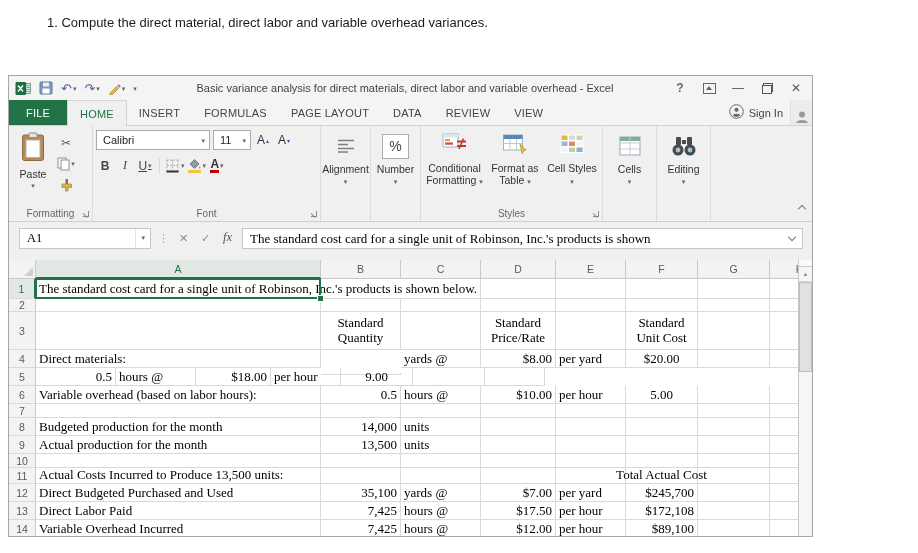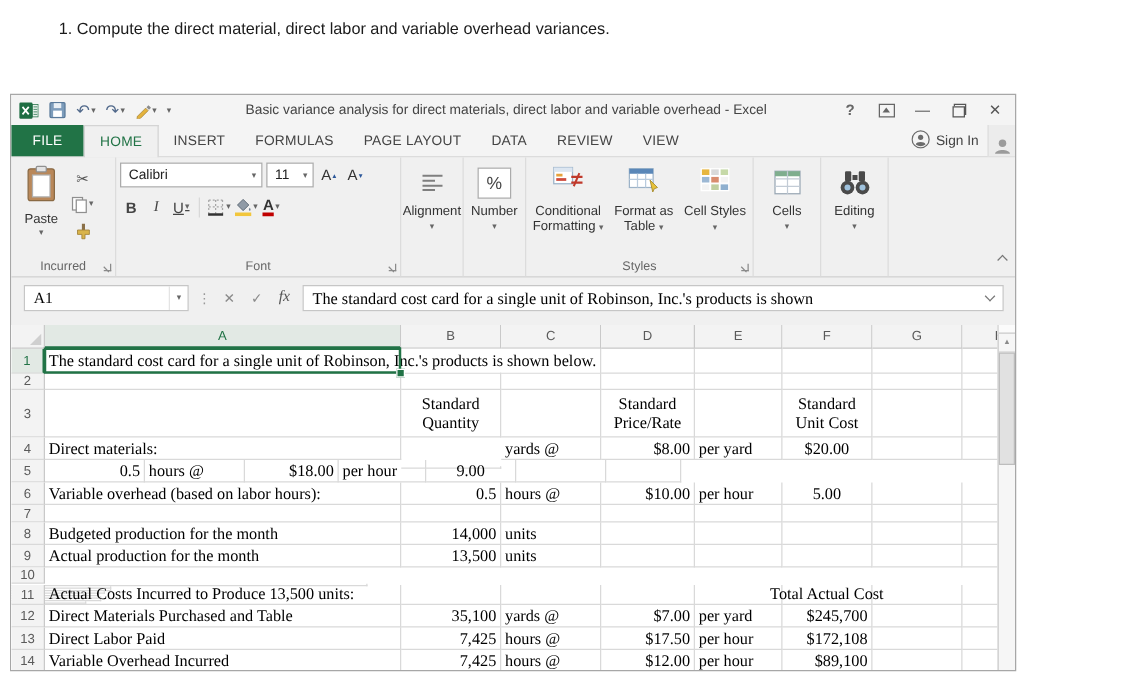--- a/index.html
+++ b/index.html
@@ -237,21 +237,21 @@
               <span class="mini-caret">▾</span>
             </span>
             <span class="sbtn">
               <svg width="13" height="14" viewBox="0 0 13 14">
                   <rect x="5.5" y="1" width="2.5" height="5" fill="#8a7048"></rect>
                   <path d="M2 6h9.5v3.5H8V13H5.5V9.5H2z" fill="#d9b44a" stroke="#a3843a" stroke-width="0.7"></path>
                 </svg>
             </span>
           </div>
         </div>
-        <div class="g-label">Incurred</div>
+        <div class="g-label">Formatting</div>
         <span class="launcher"></span>
       </div>
 
       <div class="rgroup g-font">
         <div class="font-r1">
           <div class="combo name">
             <span>Calibri</span>
             <span class="mini-caret">▾</span>
           </div>
           <div class="combo size">
@@ -532,21 +532,21 @@
             <div class="rhdr">9</div>
             <div class="cell al-l" style="width: 285px;">Actual production for the month</div>
             <div class="cell al-r" style="width: 80px;">13,500</div>
             <div class="cell al-l" style="width: 80px;">units</div>
             <div class="cell al-r" style="width: 75px;"></div>
             <div class="cell al-l" style="width: 70px;"></div>
             <div class="cell al-c" style="width: 72px;"></div>
             <div class="cell al-l" style="width: 72px;"></div>
             <div class="cell al-l" style="width: 60px;"></div>
           </div>
-          <div class="srow" style="height: 14px; flex-direction: column;">
+          <div class="srow" style="height: 14px;">
             <div class="rhdr">10</div>
             <div class="cell al-l" style="width: 285px;"></div>
             <div class="cell al-r" style="width: 80px;"></div>
             <div class="cell al-l" style="width: 80px;"></div>
             <div class="cell al-r" style="width: 75px;"></div>
             <div class="cell al-l" style="width: 70px;"></div>
             <div class="cell al-c" style="width: 72px;"></div>
             <div class="cell al-l" style="width: 72px;"></div>
             <div class="cell al-l" style="width: 60px;"></div>
           </div>
@@ -556,21 +556,21 @@
             <div class="cell al-r" style="width: 80px;"></div>
             <div class="cell al-l" style="width: 80px;"></div>
             <div class="cell al-r" style="width: 75px;"></div>
             <div class="cell al-l" style="width: 70px;"></div>
             <div class="cell al-c spillc" style="width: 72px;">Total Actual Cost</div>
             <div class="cell al-l" style="width: 72px;"></div>
             <div class="cell al-l" style="width: 60px;"></div>
           </div>
           <div class="srow" style="height: 18px;">
             <div class="rhdr">12</div>
-            <div class="cell al-l" style="width: 285px;">Direct Materials Purchased and Table</div>
+            <div class="cell al-l" style="width: 285px;">Direct Budgeted Purchased and Used</div>
             <div class="cell al-r" style="width: 80px;">35,100</div>
             <div class="cell al-l" style="width: 80px;">yards @</div>
             <div class="cell al-r" style="width: 75px;">$7.00</div>
             <div class="cell al-l" style="width: 70px;">per yard</div>
             <div class="cell al-r" style="width: 72px;">$245,700</div>
             <div class="cell al-l" style="width: 72px;"></div>
             <div class="cell al-l" style="width: 60px;"></div>
           </div>
           <div class="srow" style="height: 18px;">
             <div class="rhdr">13</div>

